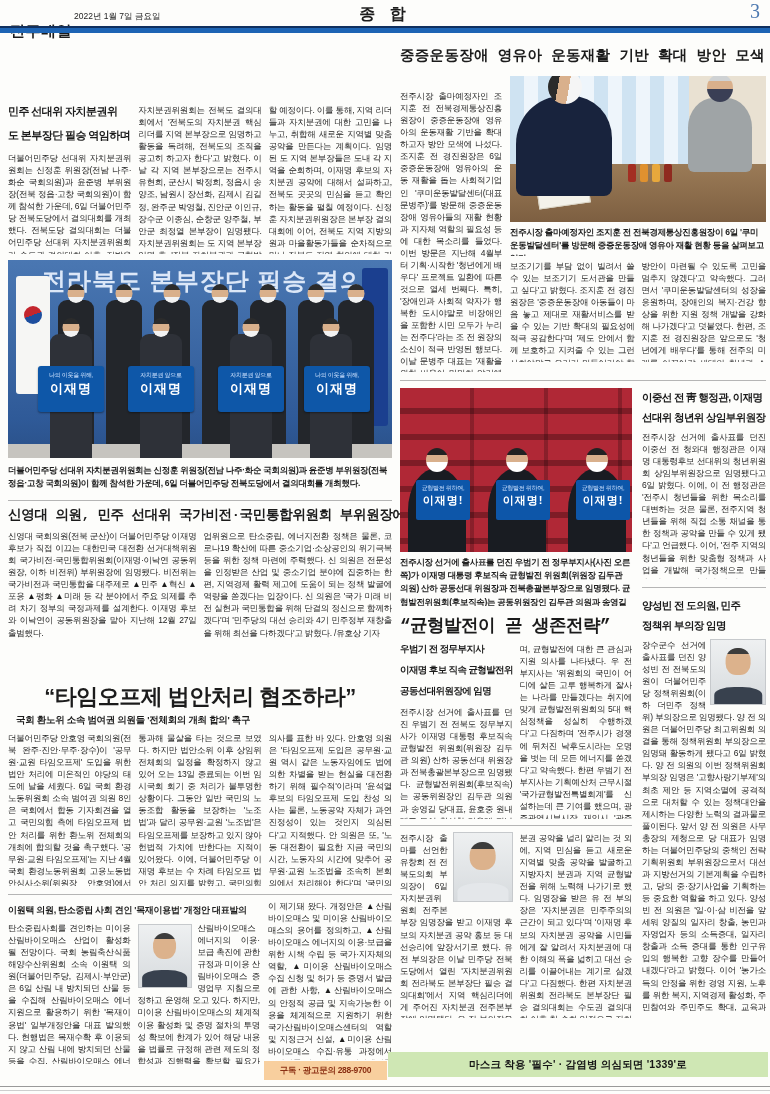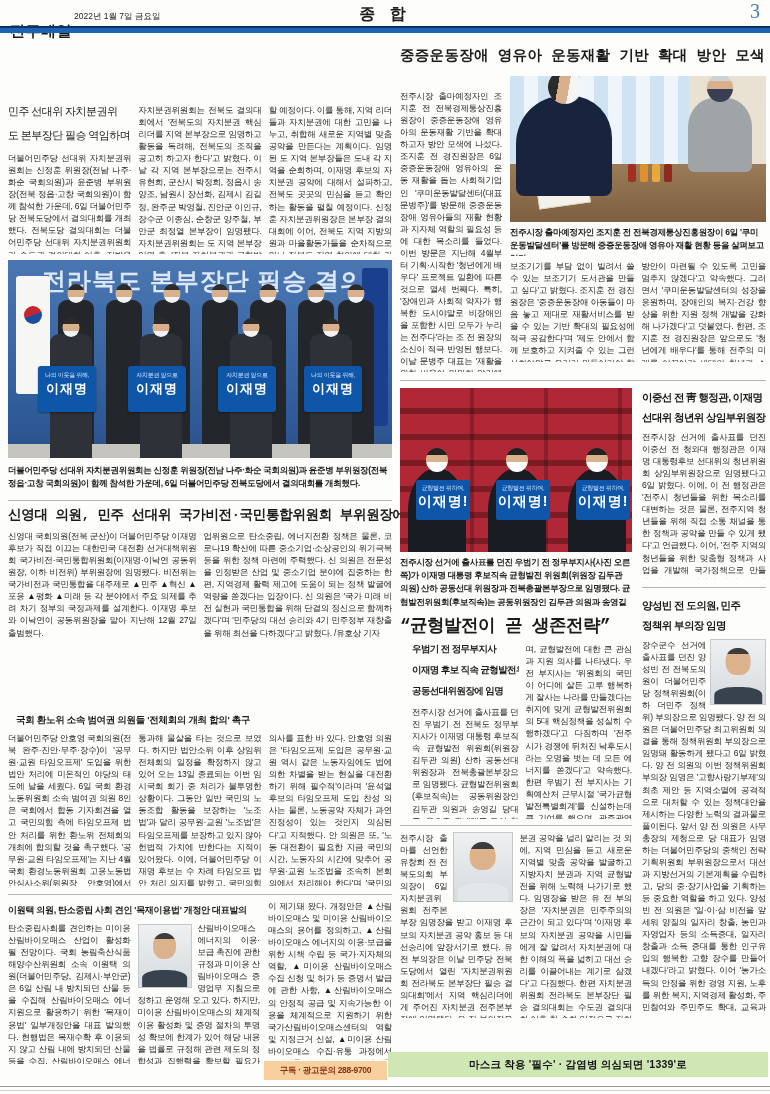--- a/index.html
+++ b/index.html
@@ -15,21 +15,21 @@
   .body{margin:0;font-size:8.5px;line-height:1.42;text-align:justify;letter-spacing:-.2px;word-break:break-all;color:#1c1c1c;}
   .caption{margin:0;font-size:8.5px;font-weight:700;line-height:1.55;letter-spacing:-.3px;color:#222;word-break:break-all;}
   .xrule{position:absolute;left:0;right:0;border-top:1px solid #b5b5b5;height:0;}
   .rule-flow{border-top:1px solid #b5b5b5;height:0;}
   .serif{font-family:Liberation Mono, monospace;}
   
   .left-sec{position:absolute;left:8px;top:44px;width:384px;height:1044px;}
   .h-main{position:absolute;top:2px;left:0;margin:0;font-size:34px;font-weight:900;letter-spacing:-1.5px;white-space:nowrap;}
   .a1cols{position:absolute;top:60px;left:0;right:0;height:150px;display:flex;gap:7px;overflow:hidden;}
   .a1cols .col,.a2cols .col,.a3cols .col{flex:1 1 0;overflow:hidden;}
-  .subhead-serif{font-family:"Liberation Serif",serif;font-size:11px;font-weight:400;letter-spacing:-.5px;white-space:nowrap;overflow:hidden;margin:0 0 9px;}
+  .subhead-serif{font-family:"Liberation Serif",serif;font-size:11px;font-weight:700;letter-spacing:-.5px;white-space:nowrap;overflow:hidden;margin:0 0 9px;}
   .photo-frame{position:absolute;left:0;right:0;overflow:hidden;}
   .caption1{position:absolute;top:420px;left:0;right:0;height:30px;overflow:hidden;}
   .rule1{top:456px;}
   .h2-a2{position:absolute;top:462px;left:0;margin:0;font-size:13.5px;font-weight:700;letter-spacing:-.3px;white-space:nowrap;}
   .a2cols{position:absolute;top:486px;left:0;right:0;height:148px;display:flex;gap:7px;overflow:hidden;}
   .h-a3{position:absolute;top:638px;left:0;right:0;margin:0;text-align:center;font-size:22px;font-weight:900;letter-spacing:-.5px;white-space:nowrap;}
   .sub-a3{position:absolute;top:670px;left:8px;font-size:9.5px;font-weight:800;letter-spacing:-.3px;white-space:nowrap;}
   .a3cols{position:absolute;top:688px;left:0;right:0;height:154px;display:flex;gap:7px;overflow:hidden;}
   .rule3{top:850px;}
   .a4wrap{position:absolute;top:856px;left:0;right:0;display:flex;gap:8px;}
@@ -46,21 +46,21 @@
   .a5left{width:102px;display:flex;flex-direction:column;}
   .subhead-g{font-size:9.5px;font-weight:800;letter-spacing:-.4px;white-space:nowrap;overflow:hidden;margin:0 0 7px;}
   .a5right{width:256px;}
   .a5cols{display:flex;gap:7px;height:102px;overflow:hidden;margin-top:4px;}
   .a5cols .col{flex:1 1 0;overflow:hidden;}
   .rule-a5{top:336px;}
   .split{position:absolute;top:344px;left:0;right:0;display:flex;gap:10px;}
   .midcol{width:232px;}
   .cap-mid{margin-top:4px;height:50px;overflow:hidden;}
   .h-mid{margin:7px 0 0;font-size:17.5px;font-weight:700;letter-spacing:-.5px;white-space:nowrap;}
-  .a6cols{display:flex;gap:7px;height:176px;overflow:hidden;margin-top:6px;margin-left:12px;}
+  .a6cols{display:flex;gap:7px;height:176px;overflow:hidden;margin-top:6px;}
   .a6cols .col{flex:1 1 0;overflow:hidden;}
   .sub-mid{font-size:9.5px;font-weight:800;letter-spacing:-.6px;white-space:nowrap;overflow:hidden;margin:0 0 8px;}
   .h-yoo{margin:8px 0 0;font-size:12px;font-weight:700;letter-spacing:-1px;white-space:nowrap;}
   .a7cols{display:flex;gap:7px;height:186px;overflow:hidden;margin-top:6px;}
   .a7cols .col{flex:1 1 0;overflow:hidden;}
   .rightcol{width:124px;}
   .hl{font-size:10.5px;font-weight:800;letter-spacing:-.6px;white-space:nowrap;overflow:hidden;line-height:1.9;}
   .rc-body1{height:148px;overflow:hidden;margin-top:3px;}
   .rc-body2{height:372px;overflow:hidden;margin-top:3px;}
   .rc-rule{margin:8px 0;}
@@ -77,21 +77,21 @@
     color:#e4eefc;letter-spacing:1px;white-space:nowrap;overflow:hidden;opacity:.95;}
   .pg-flag-kr{position:absolute;left:8px;top:16px;width:34px;height:118px;background:#f6f6f4;border-radius:3px;}
   .pg-flag-kr::before{content:"";position:absolute;left:8px;top:30px;width:18px;height:18px;border-radius:50%;
     background:linear-gradient(160deg,#c3262e 50%,#1d4e9e 50%);}
   .pg-flag-blue{position:absolute;right:4px;top:8px;width:26px;height:158px;background:#1b3f8f;border-radius:3px;}
   .person{position:absolute;background:#23262b;border-radius:9px 9px 0 0;}
   .person::before{content:"";position:absolute;top:-16px;left:50%;transform:translateX(-50%);width:17px;height:19px;border-radius:50%;
     background:linear-gradient(#2b2b2b 32%,#d9b08c 32% 68%,#f2f2f2 68%);}
   .p-back{width:36px;height:158px;top:40px;}
   .p-front{width:42px;height:124px;top:74px;background:#2e3138;z-index:2;}
-  .sign{position:absolute;top:106px;width:58px;height:46px;background:#0e57a8;border-radius:3px;z-index:3;
+  .sign{position:absolute;top:106px;width:66px;height:46px;background:#0e57a8;border-radius:3px;z-index:3;
     color:#fff;text-align:center;padding-top:5px;box-sizing:border-box;box-shadow:0 1px 2px rgba(0,0,0,.4);}
   .sign-top{display:block;font-size:6px;color:#cfe3ff;letter-spacing:-.3px;white-space:nowrap;overflow:hidden;}
   .sign-main{display:block;font-size:13px;font-weight:900;letter-spacing:1px;white-space:nowrap;}
   
   .photo-meet{position:relative;height:146px;overflow:hidden;background:repeating-linear-gradient(90deg,#cfe3f2 0 14px,#eef5fb 14px 28px);}
   .pm-wall{position:absolute;right:0;top:0;width:30%;height:100%;background:#e9e1d2;}
   .pm-table{position:absolute;bottom:0;left:0;right:0;height:40%;background:linear-gradient(#9b7b57,#7d5f41);}
   .pm-note{position:absolute;left:28px;bottom:16px;width:50px;height:14px;background:#f4f2ea;transform:rotate(-8deg);border:1px solid #d8d2c2;}
   .pm-man-left{position:absolute;left:6px;bottom:26px;width:96px;height:100px;background:#18233d;border-radius:48% 42% 8px 8px;}
   .pm-man-left::before{content:"";position:absolute;top:-26px;left:32px;width:34px;height:34px;border-radius:50%;
@@ -103,21 +103,21 @@
   
   .photo-hall{position:relative;height:164px;overflow:hidden;
     background:repeating-linear-gradient(180deg,#b02836 0 20px,#7e1c26 20px 26px);}
   .photo-hall::after{content:"";position:absolute;inset:0;background:repeating-linear-gradient(90deg,transparent 0 70px,rgba(0,0,0,.22) 70px 74px);}
   .hp{position:absolute;bottom:0;width:58px;height:84px;background:#191c22;border-radius:50% 50% 0 0;z-index:2;}
   .hp::before{content:"";position:absolute;top:-20px;left:18px;width:22px;height:24px;border-radius:50%;
     background:linear-gradient(#222 30%,#d9b08c 30% 58%,#ffffff 58%);}
   .hall-sign{position:absolute;bottom:32px;width:54px;height:40px;background:#0d56a9;border-radius:2px;z-index:3;
     color:#fff;text-align:center;padding-top:4px;box-sizing:border-box;}
   .hall-sign .sign-top{font-size:6px;}
-  .hall-sign .sign-main{font-size:14px;}
+  .hall-sign .sign-main{font-size:11px;}
   
   .portrait{position:relative;background:linear-gradient(#eef0f1,#d7dbde);border:1px solid #c6c9cc;overflow:hidden;box-sizing:border-box;}
   .portrait::before{content:"";position:absolute;top:13%;left:50%;transform:translateX(-50%);width:46%;height:42%;
     border-radius:46% 46% 42% 42%;background:linear-gradient(#3c3c3c 24%,#dcb28c 24%);}
   .portrait::after{content:"";position:absolute;bottom:-2px;left:50%;transform:translateX(-50%);width:88%;height:30%;
     background:#38414e;border-radius:42% 42% 0 0;}
   .portrait.light::after{background:#e4e7ea;}
   .pt-a2{width:54px;height:66px;float:left;margin:2px 6px 3px 0;}
   .pt-a4{width:54px;height:64px;float:left;margin:2px 6px 3px 0;}
   .pt-yoo{width:60px;height:70px;float:right;margin:0 0 3px 5px;}
@@ -194,20 +194,21 @@
     <h2 class="h2-a2 serif">신영대 의원, 민주 선대위 국가비전·국민통합위원회 부위원장에</h2>
     <div class="a2cols">
       <div class="col">
           <p class="body">신영대 국회의원(전북 군산)이 더불어민주당 이재명 후보가 직접 이끄는 대한민국 대전환 선거대책위원회 국가비전·국민통합위원회(이재명·이낙연 공동위원장, 이하 비전위) 부위원장에 임명됐다. 비전위는 국가비전과 국민통합을 대주제로 ▲민주 ▲혁신 ▲포용 ▲평화 ▲미래 등 각 분야에서 주요 의제를 추려 차기 정부의 국정과제를 설계한다. 이재명 후보와 이낙연이 공동위원장을 맡아 지난해 12월 27일 출범했다.</p>
         </div>
       <div class="col">
           <p class="body">업위원으로 탄소중립, 에너지전환 정책은 물론, 코로나19 확산에 따른 중소기업·소상공인의 위기극복 등을 위한 정책 마련에 주력했다. 신 의원은 전문성을 인정받은 산업 및 중소기업 분야에 집중하는 한편, 지역경제 활력 제고에 도움이 되는 정책 발굴에 역량을 쏟겠다는 입장이다. 신 의원은 '국가 미래 비전 실현과 국민통합을 위해 단결의 정신으로 함께하겠다'며 '민주당의 대선 승리와 4기 민주정부 재창출을 위해 최선을 다하겠다'고 밝혔다.  /유호상 기자</p>
         </div>
     </div>
 
+    <h2 class="h-a3">“타임오프제 법안처리 협조하라”</h2>
     <div class="sub-a3">국회 환노위 소속 범여권 의원들 '전체회의 개최 합의' 촉구</div>
     <div class="a3cols">
       <div class="col">
           <p class="body">더불어민주당 안호영 국회의원(전북 완주·진안·무주·장수)이 '공무원·교원 타임오프제' 도입을 위한 법안 처리에 미온적인 야당의 태도에 날을 세웠다. 6일 국회 환경노동위원회 소속 범여권 의원 8인은 국회에서 합동 기자회견을 열고 국민의힘 측에 타임오프제 법안 처리를 위한 환노위 전체회의 개최에 합의할 것을 촉구했다. '공무원·교원 타임오프제'는 지난 4월 국회 환경노동위원회 고용노동법안심사소위(위원장 안호영)에서 다섯 차례에 걸친 심사 끝에 여야 합의로</p>
         </div>
       <div class="col">
           <p class="body">통과해 물살을 타는 것으로 보였다. 하지만 법안소위 이후 상임위 전체회의 일정을 확정하지 않고 있어 오는 13일 종료되는 이번 임시국회 회기 중 처리가 불투명한 상황이다. 그동안 일반 국민의 노동조합 활동을 보장하는 '노조법'과 달리 공무원·교원 '노조법'은 타임오프제를 보장하고 있지 않아 헌법적 가치에 반한다는 지적이 있어왔다. 이에, 더불어민주당 이재명 후보는 수 차례 타임오프 법안 처리 의지를 밝혔고, 국민의힘 윤석열 후보 또한 지난해 12월 한국노총을 방문해 찬성</p>
         </div>
       <div class="col">
           <p class="body">의사를 표한 바 있다. 안호영 의원은 '타임오프제 도입은 공무원·교원 역시 같은 노동자임에도 법에 의한 차별을 받는 현실을 대전환하기 위해 필수적'이라며 '윤석열 후보의 타임오프제 도입 찬성 의사는 물론, 노동공약 자체가 과연 진정성이 있는 것인지 의심된다'고 지적했다. 안 의원은 또, '노동 대전환이 필요한 지금 국민의 시간, 노동자의 시간에 맞추어 공무원·교원 노조법을 조속히 본회의에서 처리해야 한다'며 '국민의힘은 책임있는 자세로 책무를 다해야 한다'고 거듭 강조했다.  /유호상 기자</p>

